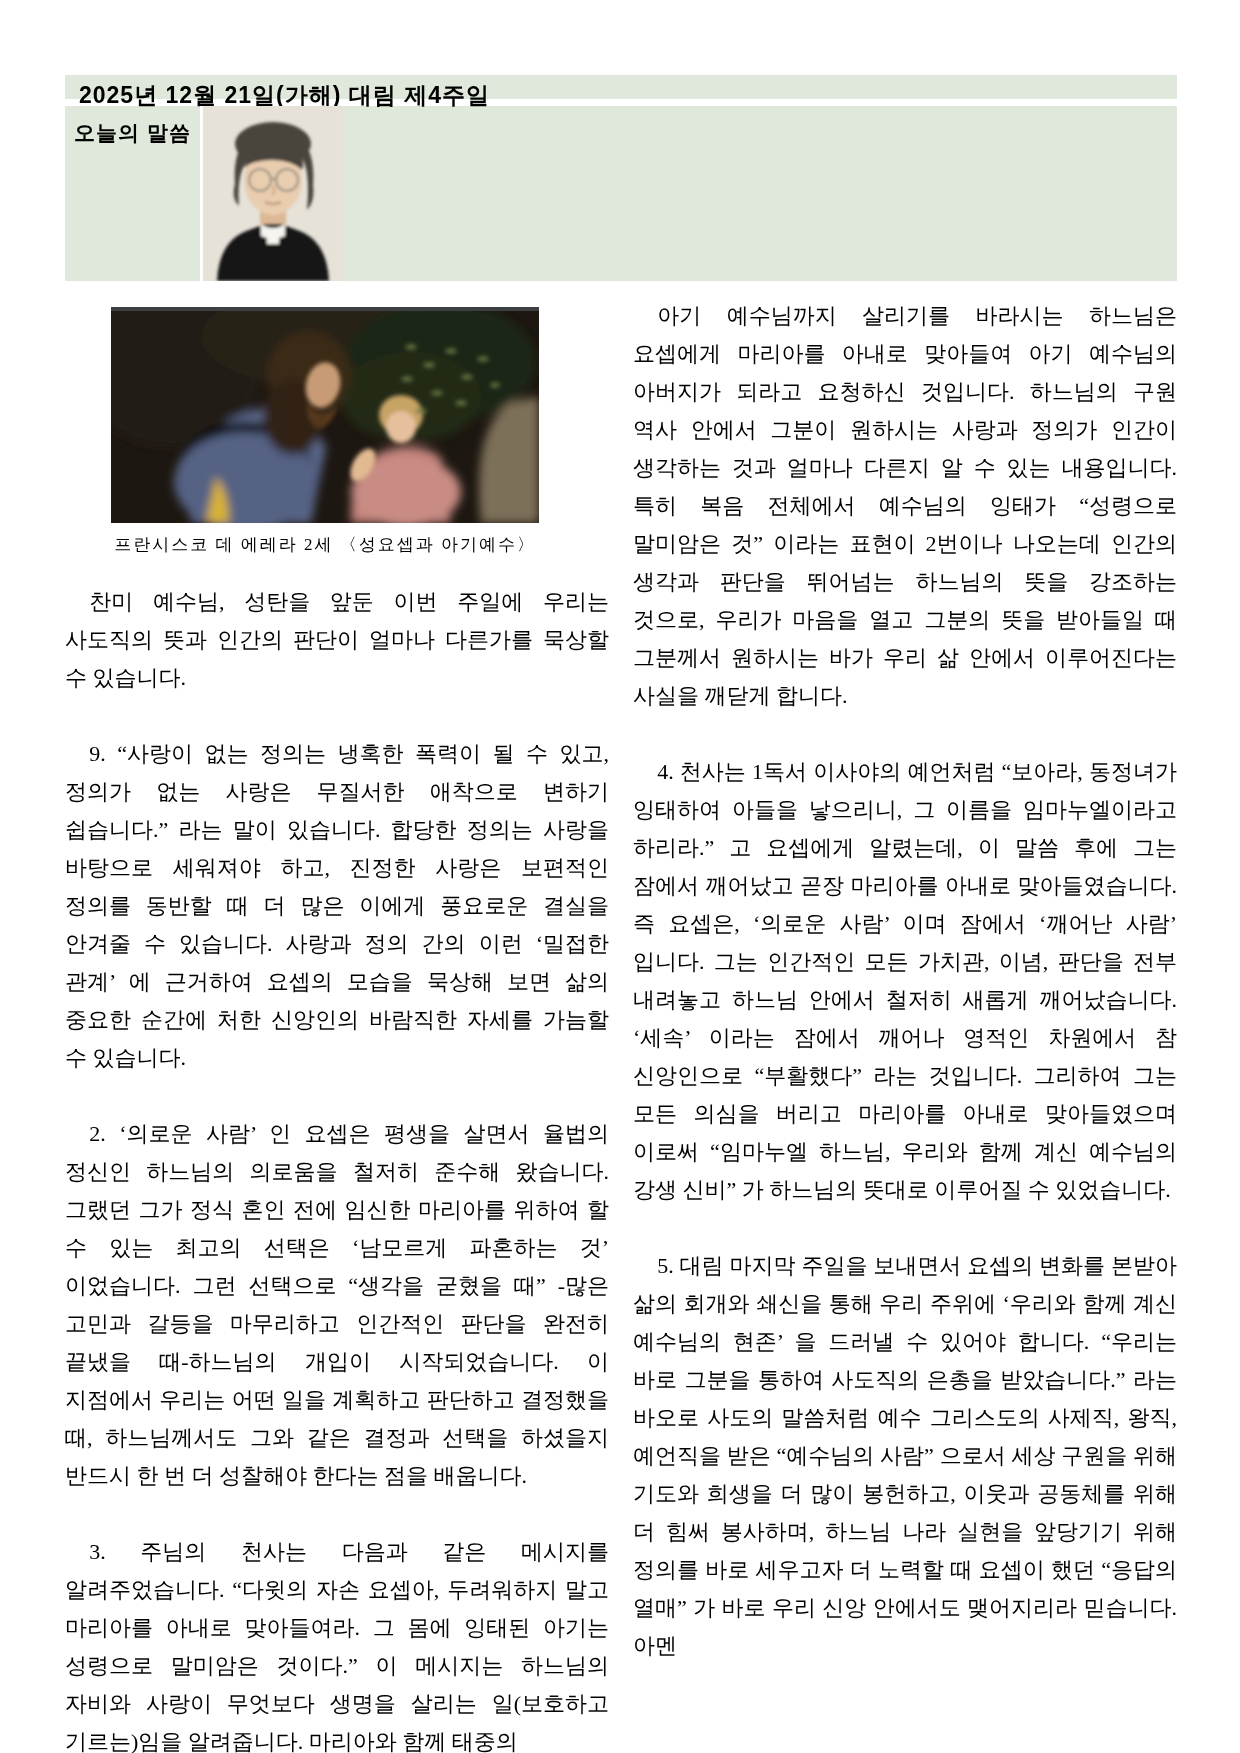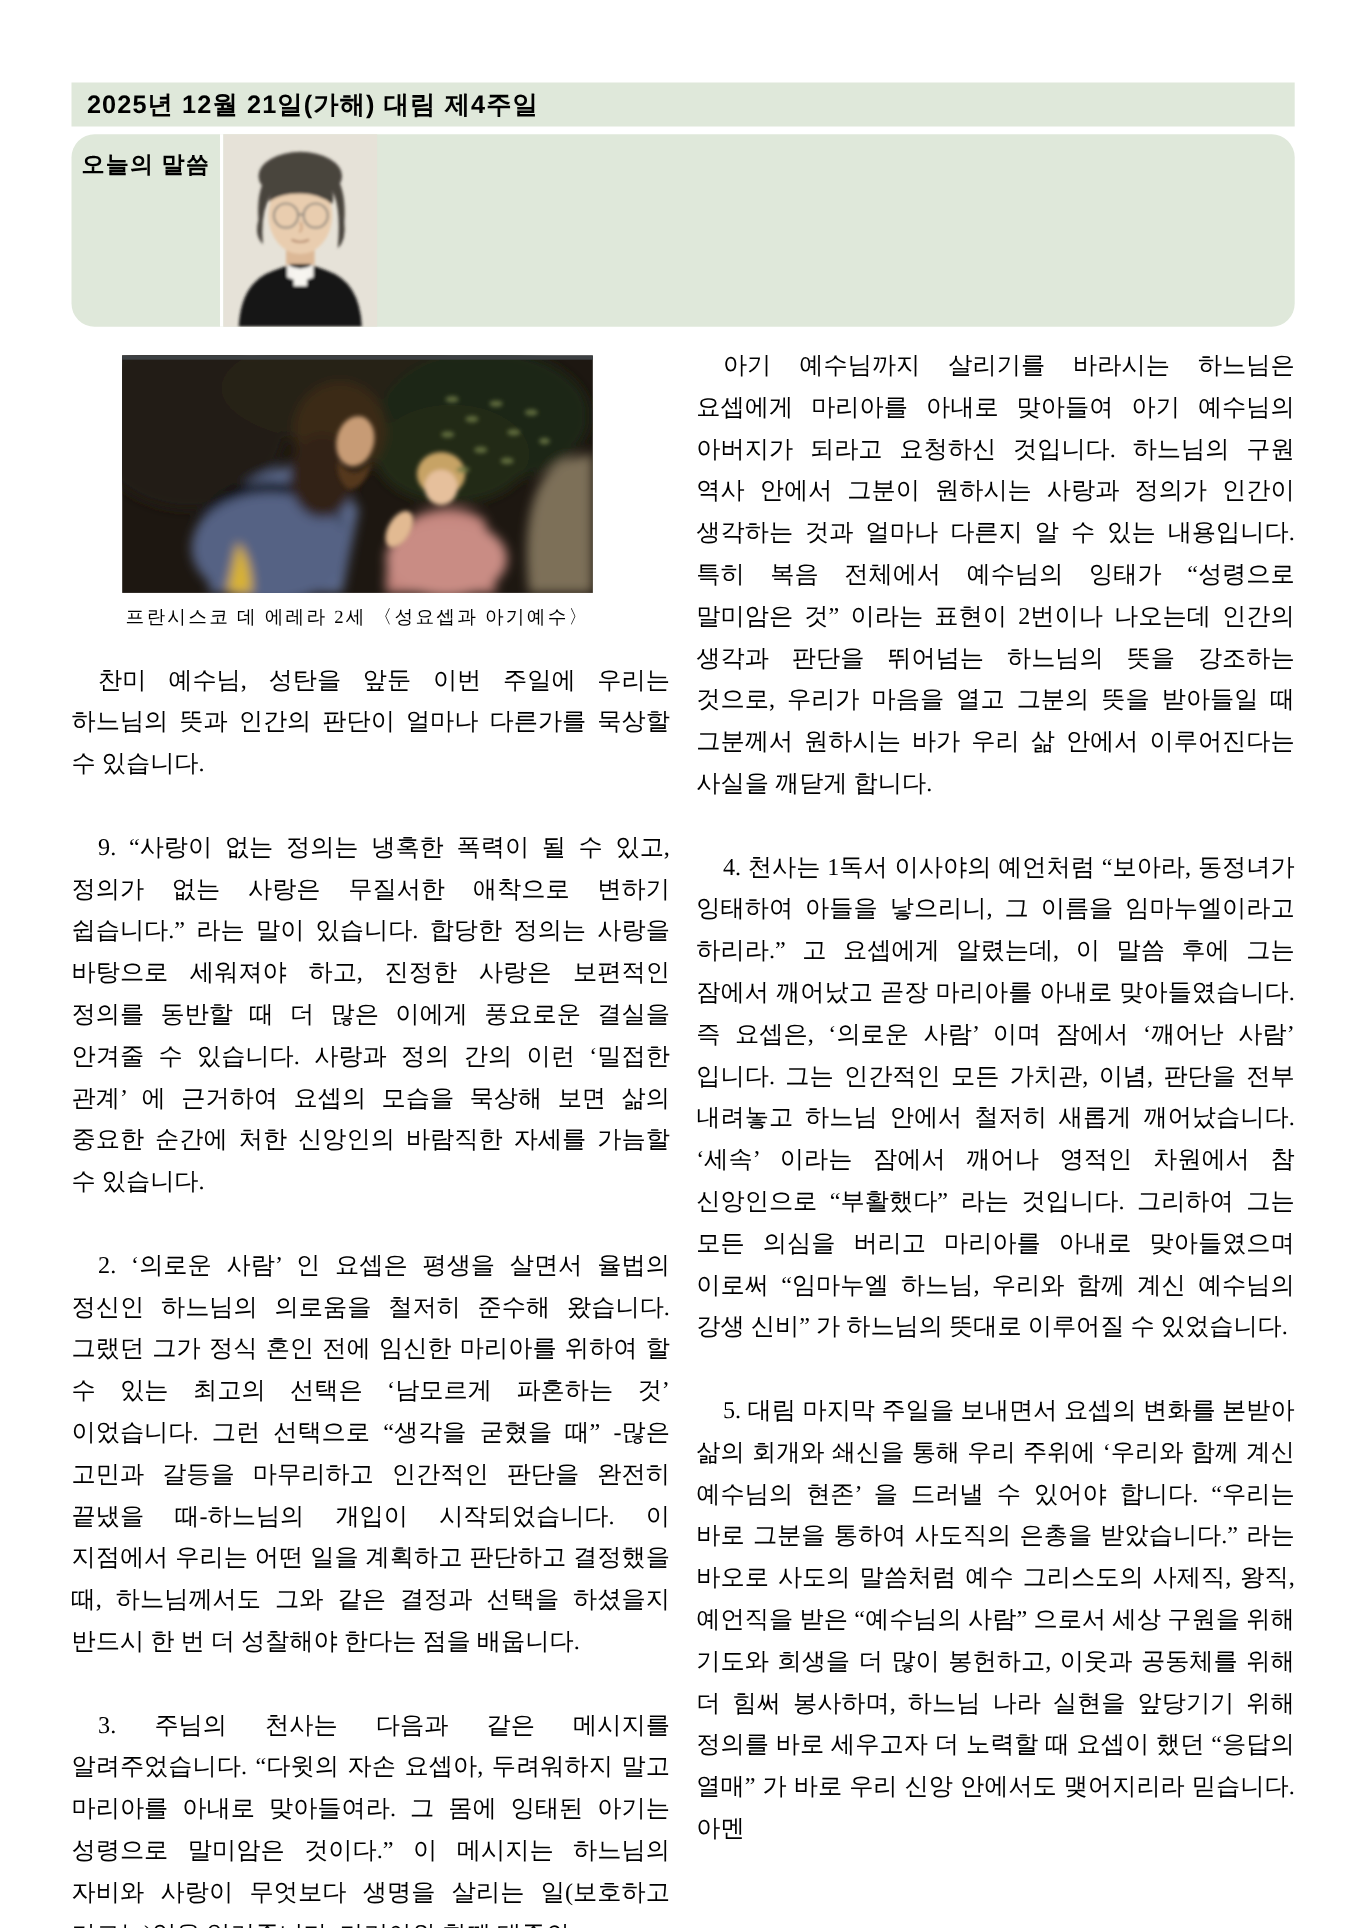--- a/index.html
+++ b/index.html
@@ -6,28 +6,28 @@
   body{
     width:1240px;height:1753px;
     background:#ffffff;color:#000;
     font-family:"Liberation Serif","DejaVu Serif",serif;
     overflow:hidden;position:relative;
   }
   .content{position:absolute;left:65px;top:75px;width:1112px;}
 
   
   .date-bar{
-    height:40px;background:#dfe8da;
+    height:24px;background:#dfe8da;
     font-family:"Liberation Sans","DejaVu Sans",sans-serif;
     font-weight:bold;font-size:23px;line-height:40px;
     padding-left:14px;box-sizing:border-box;letter-spacing:1px;
   }
 
   
-  .masthead{margin-top:7px;height:175px;background:#dfe8da;display:flex;border-radius:21px;}
+  .masthead{margin-top:7px;height:175px;background:#dfe8da;display:flex;}
   .label-cell{
     width:138px;border-right:3px solid #ffffff;box-sizing:border-box;
     padding-top:13px;text-align:center;
     font-family:"Liberation Sans","DejaVu Sans",sans-serif;
     font-weight:800;font-size:21px;letter-spacing:1px;
   }
   .main-cell{flex:1;position:relative;}
   .title{
     margin:46px 0 0 0;text-align:center;
     font-family:"Liberation Sans","DejaVu Sans",sans-serif;
@@ -161,21 +161,21 @@
                     <ellipse cx="350" cy="96" rx="6" ry="3"></ellipse>
                   <ellipse cx="310" cy="104" rx="6" ry="3"></ellipse>
                     <ellipse cx="384" cy="78" rx="5" ry="3"></ellipse>
                 </g>
               </g>
               <rect x="0" y="0" width="428" height="4" fill="#3c4043"></rect>
             </svg>
           </div>
           <figcaption>프란시스코 데 에레라 2세  〈성요셉과 아기예수〉</figcaption>
         </figure>
-        <p>찬미 예수님, 성탄을 앞둔 이번 주일에 우리는 하느님의 뜻과 인간의 판단이 얼마나 다른가를 묵상할 수 있습니다.</p>
+        <p>찬미 예수님, 성탄을 앞둔 이번 주일에 우리는 사도직의 뜻과 인간의 판단이 얼마나 다른가를 묵상할 수 있습니다.</p>
         <p>9.  “사랑이 없는 정의는 냉혹한 폭력이 될 수 있고, 정의가 없는 사랑은 무질서한 애착으로 변하기 쉽습니다.” 라는 말이 있습니다. 합당한 정의는 사랑을 바탕으로 세워져야 하고, 진정한 사랑은 보편적인 정의를 동반할 때 더 많은 이에게 풍요로운 결실을 안겨줄 수 있습니다. 사랑과 정의 간의 이런 ‘밀접한 관계’ 에 근거하여 요셉의 모습을 묵상해 보면 삶의 중요한 순간에 처한 신앙인의 바람직한 자세를 가늠할 수 있습니다.</p>
         <p>2.  ‘의로운 사람’ 인 요셉은 평생을 살면서 율법의 정신인 하느님의 의로움을 철저히 준수해 왔습니다. 그랬던 그가 정식 혼인 전에 임신한 마리아를 위하여 할 수 있는 최고의 선택은 ‘남모르게 파혼하는 것’ 이었습니다. 그런 선택으로 “생각을 굳혔을 때” -많은 고민과 갈등을 마무리하고 인간적인 판단을 완전히 끝냈을 때-하느님의 개입이 시작되었습니다. 이 지점에서 우리는 어떤 일을 계획하고 판단하고 결정했을 때, 하느님께서도 그와 같은 결정과 선택을 하셨을지 반드시 한 번 더 성찰해야 한다는 점을 배웁니다.</p>
         <p>3. 주님의 천사는 다음과 같은 메시지를 알려주었습니다. “다윗의 자손 요셉아, 두려워하지 말고 마리아를 아내로 맞아들여라. 그 몸에 잉태된 아기는 성령으로 말미암은 것이다.” 이 메시지는 하느님의 자비와 사랑이 무엇보다 생명을 살리는 일(보호하고 기르는)임을 알려줍니다. 마리아와 함께 태중의</p>
       </div>
       <div class="col">
         <p>아기 예수님까지 살리기를 바라시는 하느님은 요셉에게 마리아를 아내로 맞아들여 아기 예수님의 아버지가 되라고 요청하신 것입니다. 하느님의 구원 역사 안에서 그분이 원하시는 사랑과 정의가 인간이 생각하는 것과 얼마나 다른지 알 수 있는 내용입니다. 특히 복음 전체에서 예수님의 잉태가 “성령으로 말미암은 것” 이라는 표현이 2번이나 나오는데 인간의 생각과 판단을 뛰어넘는 하느님의 뜻을 강조하는 것으로, 우리가 마음을 열고 그분의 뜻을 받아들일 때 그분께서 원하시는 바가 우리 삶 안에서 이루어진다는 사실을 깨닫게 합니다.</p>
         <p>4. 천사는 1독서 이사야의 예언처럼  “보아라, 동정녀가 잉태하여 아들을 낳으리니, 그 이름을 임마누엘이라고 하리라.” 고 요셉에게 알렸는데, 이 말씀 후에 그는 잠에서 깨어났고 곧장 마리아를 아내로 맞아들였습니다. 즉 요셉은,  ‘의로운 사람’ 이며 잠에서  ‘깨어난 사람’ 입니다. 그는 인간적인 모든 가치관, 이념, 판단을 전부 내려놓고 하느님 안에서 철저히 새롭게 깨어났습니다.  ‘세속’ 이라는 잠에서 깨어나 영적인 차원에서 참 신앙인으로 “부활했다” 라는 것입니다. 그리하여 그는 모든 의심을 버리고 마리아를 아내로 맞아들였으며 이로써 “임마누엘 하느님, 우리와 함께 계신 예수님의 강생 신비” 가 하느님의 뜻대로 이루어질 수 있었습니다.</p>
         <p>5. 대림 마지막 주일을 보내면서 요셉의 변화를 본받아 삶의 회개와 쇄신을 통해 우리 주위에  ‘우리와 함께 계신 예수님의 현존’ 을 드러낼 수 있어야 합니다.  “우리는 바로 그분을 통하여 사도직의 은총을 받았습니다.” 라는 바오로 사도의 말씀처럼 예수 그리스도의 사제직, 왕직, 예언직을 받은  “예수님의 사람” 으로서 세상 구원을 위해 기도와 희생을 더 많이 봉헌하고, 이웃과 공동체를 위해 더 힘써 봉사하며, 하느님 나라 실현을 앞당기기 위해 정의를 바로 세우고자 더 노력할 때 요셉이 했던  “응답의 열매” 가 바로 우리 신앙 안에서도 맺어지리라 믿습니다. 아멘</p>
       </div>
     </div>

